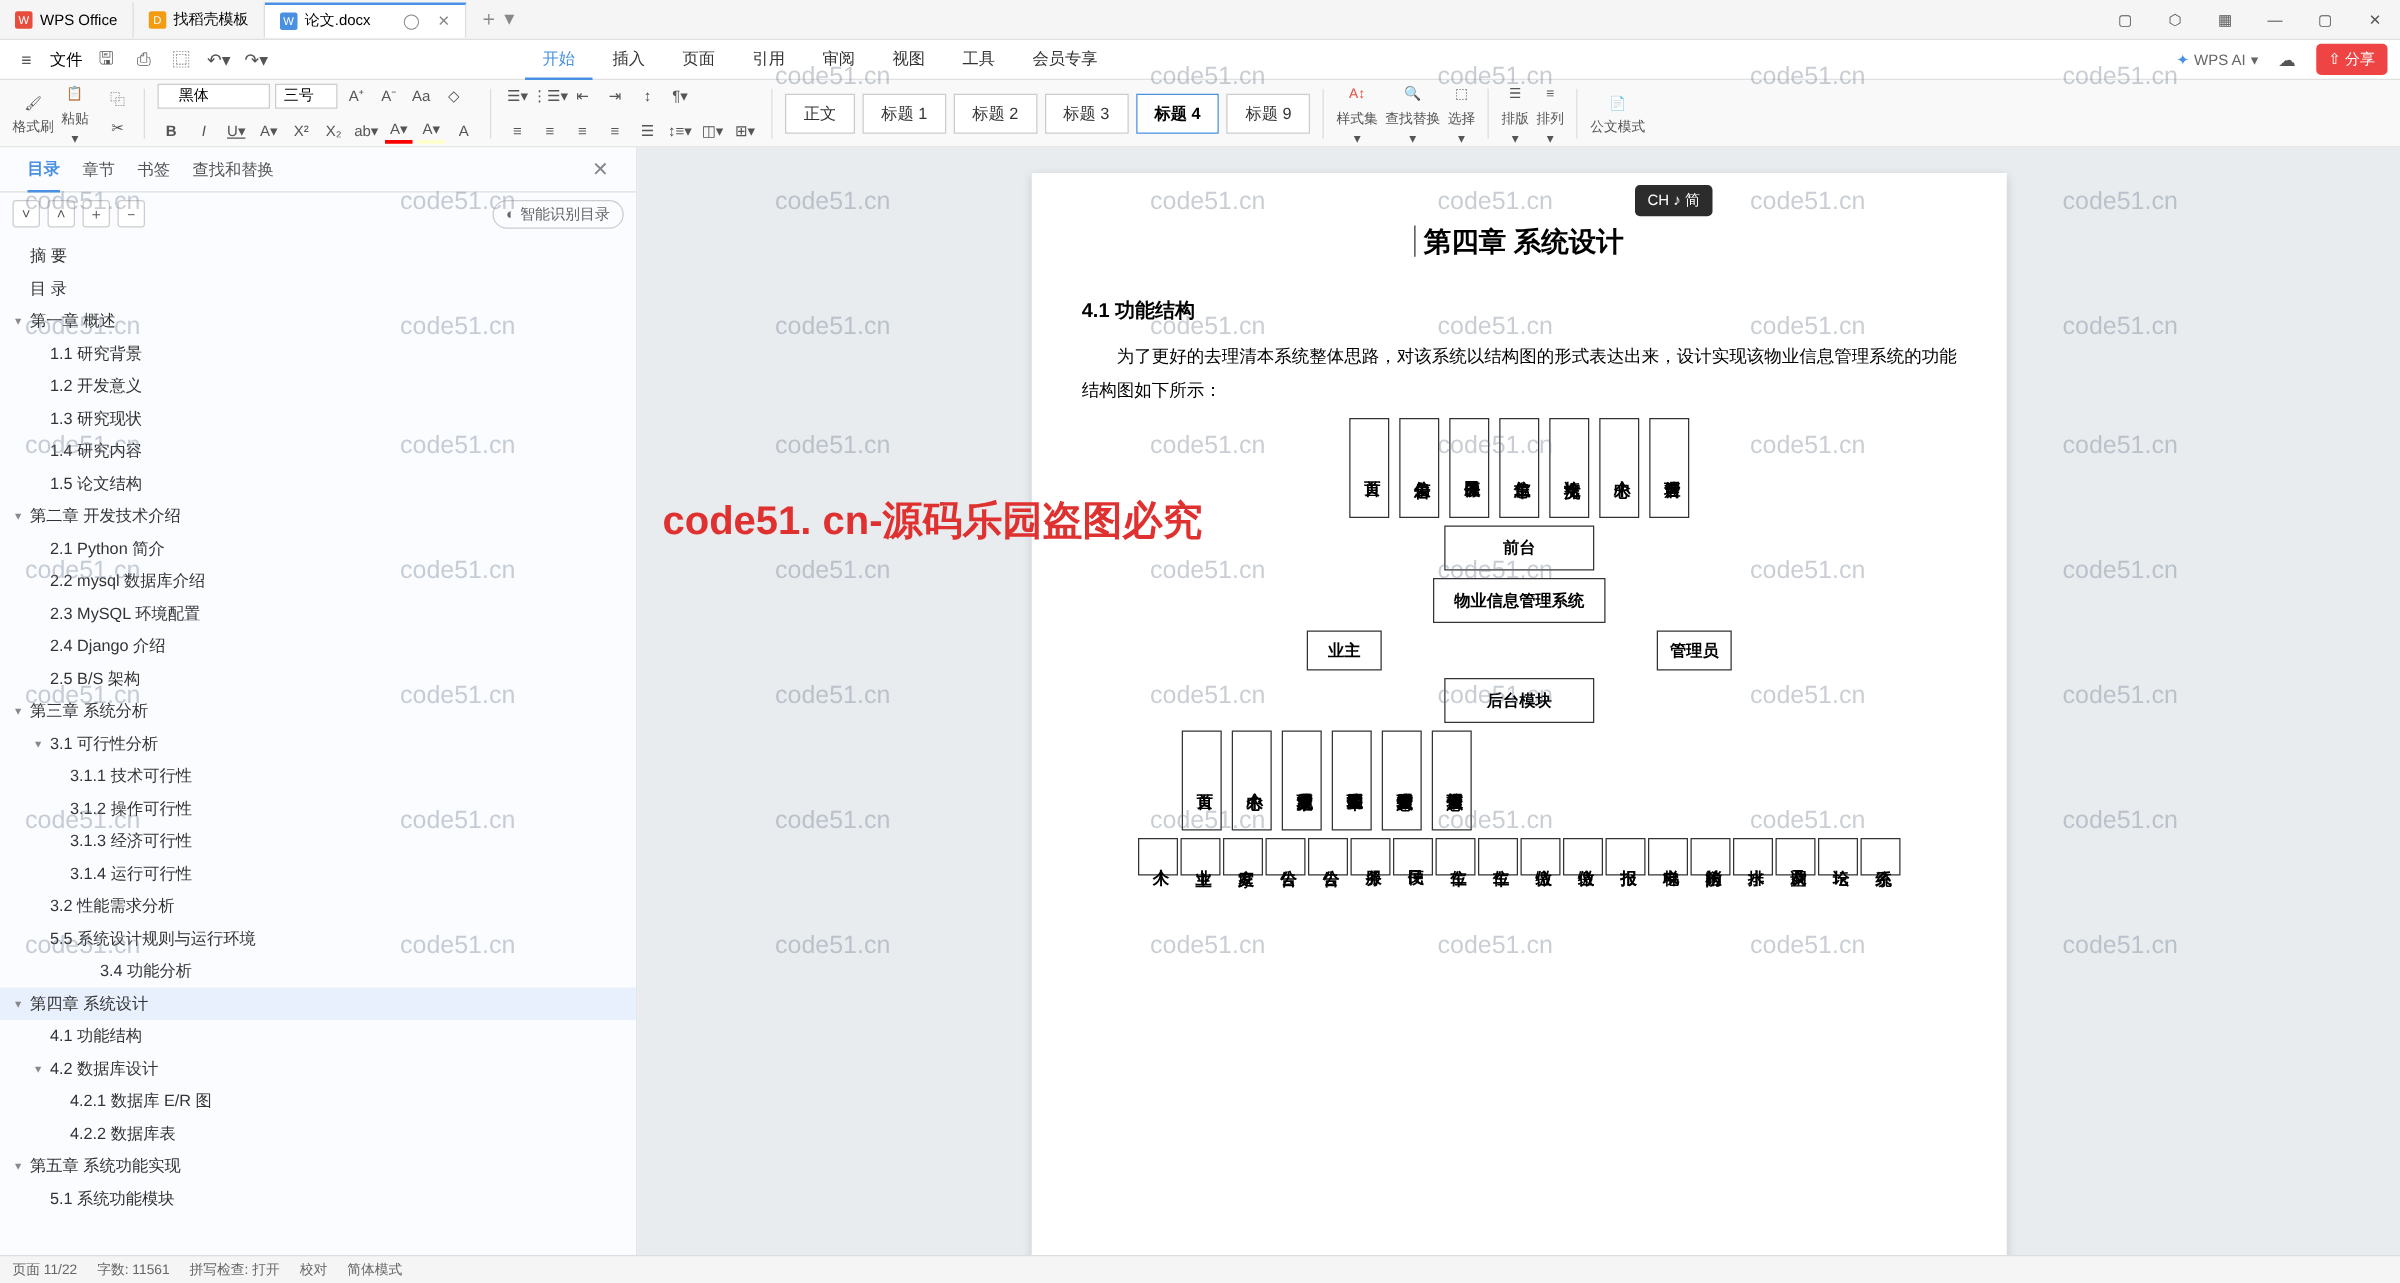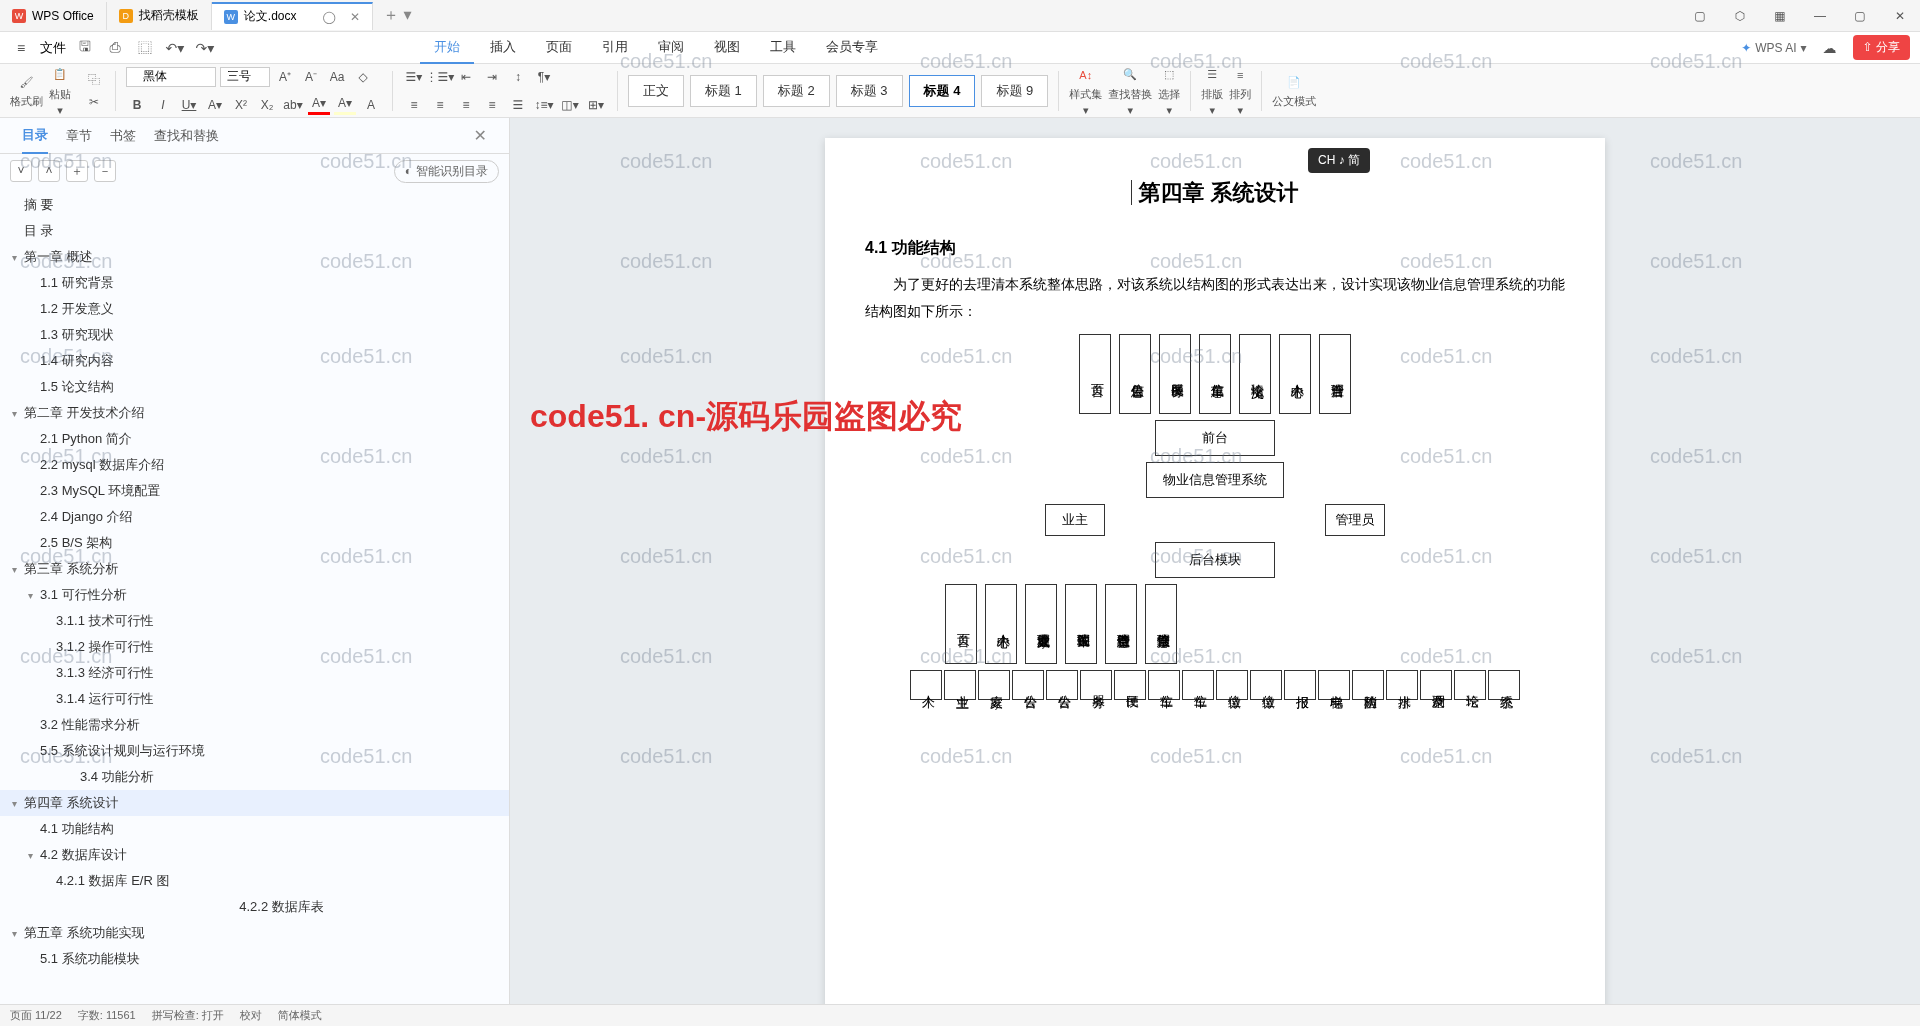--- a/index.html
+++ b/index.html
@@ -48,21 +48,21 @@
 .doc-area { flex: 1; background: #e8ecef; overflow: auto; padding: 20px 0; display: flex; justify-content: center; }
 .page { width: 780px; min-height: 900px; background: #fff; box-shadow: 0 2px 8px rgba(0,0,0,0.15); padding: 30px 40px; position: relative; }
 .doc-title { text-align: center; font-size: 22px; font-weight: bold; margin: 10px 0 30px; }
 .sec-title { font-size: 16px; font-weight: bold; margin: 20px 0 12px; }
 .para { font-size: 14px; line-height: 1.9; text-indent: 2em; margin-bottom: 8px; }
 .wm-overlay { position: fixed; top: 0; left: 0; width: 1920px; height: 1026px; pointer-events: none; z-index: 1000; }
 .wm { position: absolute; color: rgba(100,115,135,0.35); font-size: 20px; font-family: Arial; }
 .wm-red { position: absolute; left: 530px; top: 395px; font-size: 32px; color: #e03131; font-weight: 700; }
 .diagram { margin-top: 10px; font-size: 13px; }
 .drow { display: flex; justify-content: center; gap: 8px; margin: 6px 0; }
-.dbox { border: 1px solid #333; padding: 6px 4px; text-align: center; min-width: 32px; background: #fff; }
+.dbox { border: 1px solid #333; padding: 6px 4px; text-align: center; min-width: 32px; background: #fff; font-weight: bold; }
 .dbox.v { writing-mode: vertical-rl; min-height: 80px; padding: 8px 4px; width: 28px; }
 .dbox.wide { min-width: 120px; padding: 8px 16px; }
 .lang-badge { position: fixed; right: 550px; top: 148px; background: #2c2c2c; color: #fff; padding: 4px 10px; border-radius: 4px; font-size: 12px; }
 .statusbar { position: fixed; bottom: 0; left: 0; right: 0; height: 22px; background: #f5f5f5; border-top: 1px solid #ddd; display: flex; align-items: center; padding: 0 10px; font-size: 11px; color: #666; gap: 16px; }
 </style>
 </head>
 <body>
 
 <div class="titlebar">
   <div class="tab">
@@ -310,21 +310,21 @@
           <span>4.1 功能结构</span>
         </div>
         <div class="toc-item" style="padding-left: 28px;">
           <span class="toc-caret">▾</span>
           <span>4.2 数据库设计</span>
         </div>
         <div class="toc-item" style="padding-left: 44px;">
           <span class="toc-caret"></span>
           <span>4.2.1 数据库 E/R 图</span>
         </div>
-        <div class="toc-item" style="padding-left: 44px; justify-content: center;">
+        <div class="toc-item" style="padding-left: 44px;">
           <span class="toc-caret"></span>
           <span>4.2.2 数据库表</span>
         </div>
         <div class="toc-item" style="padding-left: 12px;">
           <span class="toc-caret">▾</span>
           <span>第五章 系统功能实现</span>
         </div>
         <div class="toc-item" style="padding-left: 28px;">
           <span class="toc-caret"></span>
           <span>5.1 系统功能模块</span>

